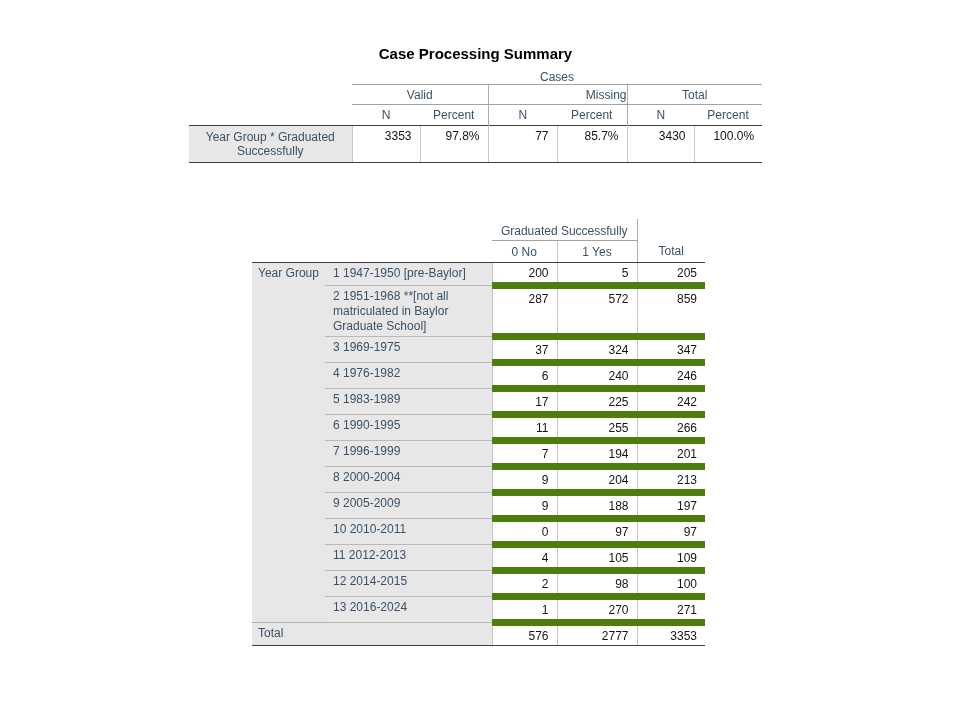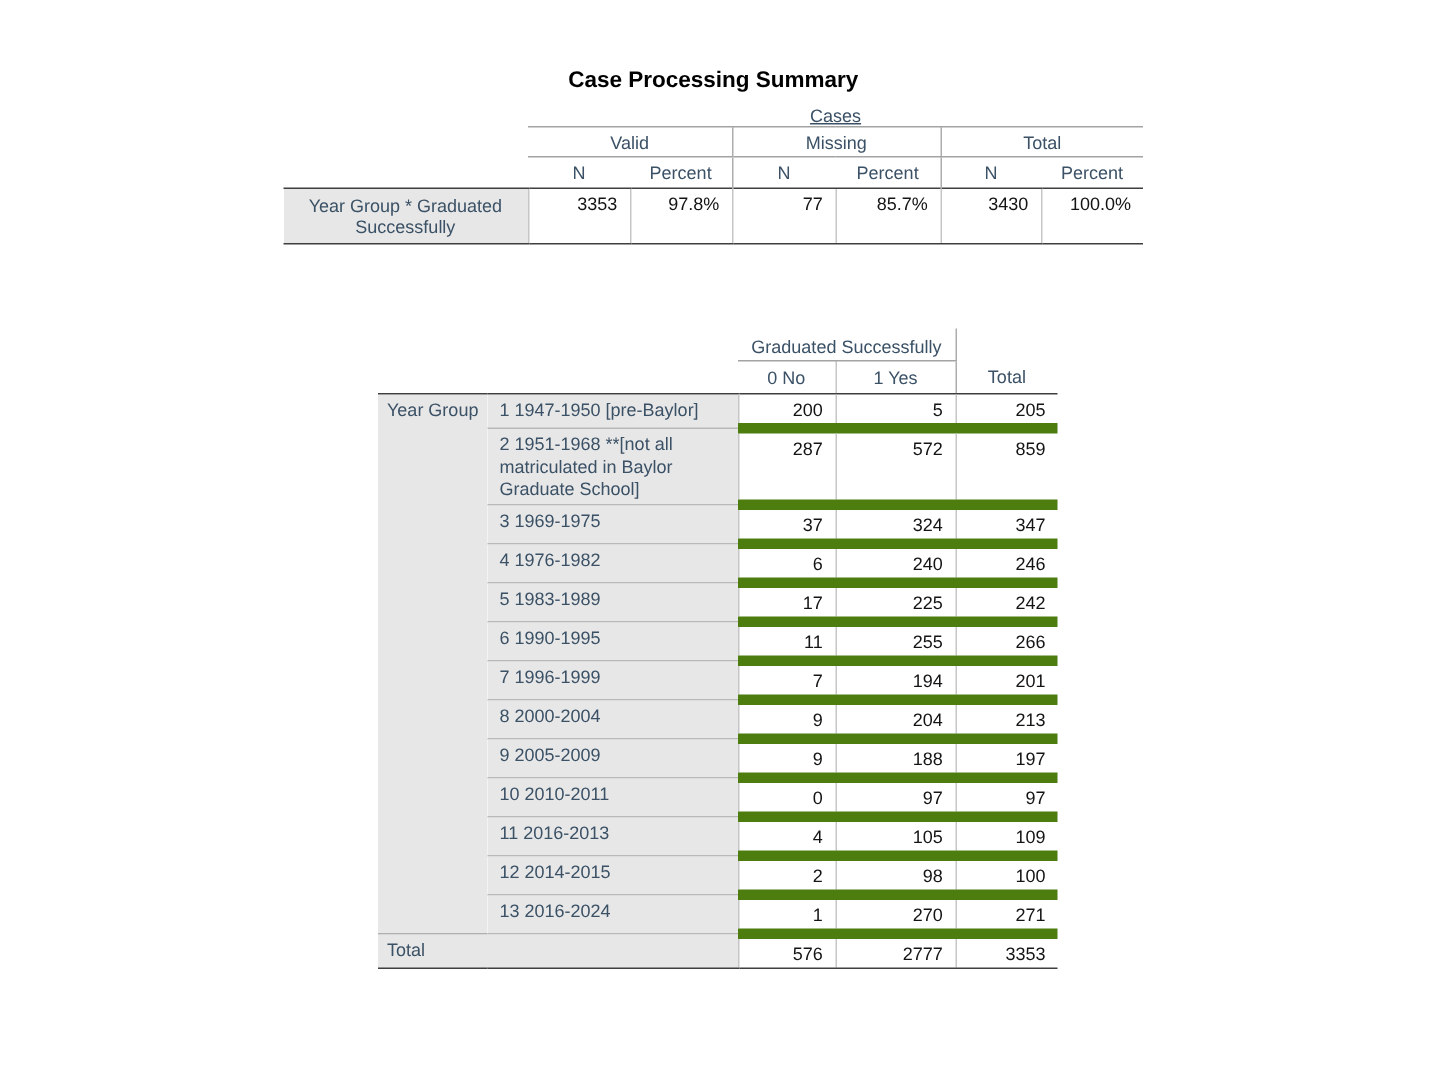--- a/index.html
+++ b/index.html
@@ -16,27 +16,27 @@
   table { border-collapse:collapse; table-layout:fixed; font-size:12px; color:#141414; }
   td, th { padding:0; font-weight:normal; overflow:hidden; }
   .num   { text-align:right; padding:3px 8px 2px 2px; vertical-align:top; }
   .hdr   { color:#3b5166; text-align:center; }
 
   
   .t1-wrap { position:absolute; left:189px; top:46px; width:573px; }
   .t1-title{ text-align:center; font-weight:bold; font-size:15px; color:#000;
              line-height:15px; margin:0 0 7px 0; }
   .t1 { width:573px; }
-  .t1 tr.rowA td { height:16px; vertical-align:bottom;text-decoration:underline; }
+  .t1 tr.rowA td { height:16px; vertical-align:bottom; }
   .t1 tr.rowB td { height:19px; vertical-align:middle; }
   .t1 tr.rowC td { height:20px; vertical-align:middle; }
   .t1 .cases-cell   { border-bottom:1px solid #a3a3a3; }
   .t1 .span-cell    { border-bottom:1px solid #a3a3a3; }
   .t1 .vsep-l       { border-left:1px solid #adadad; }
-  .t1 .vsep-r       { border-right:1px solid #adadad; }
+  .t1 .vsep-r       { border-right:1px solid #adadad;text-align:right; }
   .t1 tr.data td, .t1 tr.data th {
     border-top:1.5px solid #3f3f3f; border-bottom:1.5px solid #3f3f3f;
   }
   .t1 tr.data .num { border-left:1px solid #c6c6c6; }
   .t1 .rowlabel {
     text-align:center; vertical-align:top; padding:4px 6px 4px 6px;
     line-height:14px; background:#e7e7e7; color:#3b5166;
   }
 
   
@@ -198,21 +198,21 @@
             <td class="num val">188</td>
             <td class="num val">197</td>
           </tr>
           <tr>
             <td class="cat">10 2010-2011</td>
             <td class="num val">0</td>
             <td class="num val">97</td>
             <td class="num val">97</td>
           </tr>
           <tr>
-            <td class="cat">11 2016-2013</td>
+            <td class="cat">11 2012-2013</td>
             <td class="num val">4</td>
             <td class="num val">105</td>
             <td class="num val">109</td>
           </tr>
           <tr>
             <td class="cat">12 2014-2015</td>
             <td class="num val">2</td>
             <td class="num val">98</td>
             <td class="num val">100</td>
           </tr>

